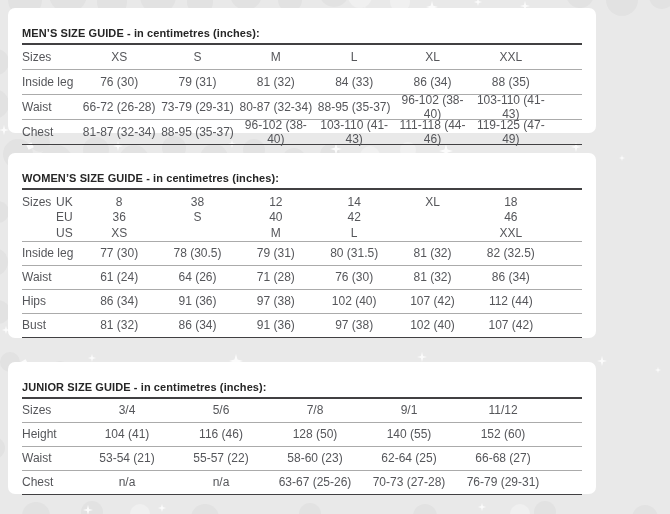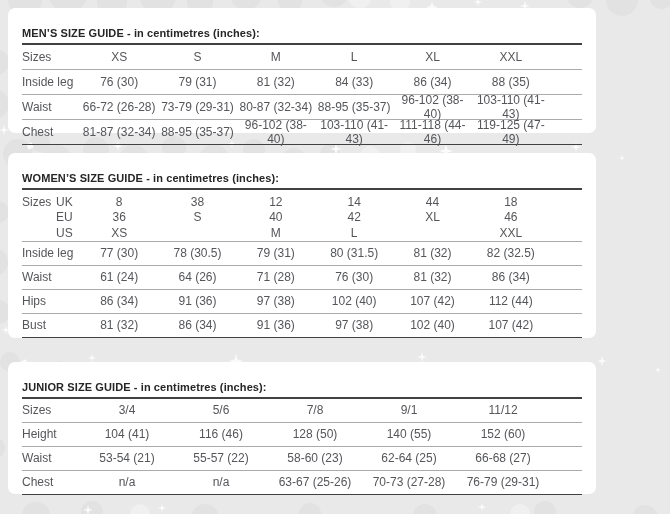--- a/index.html
+++ b/index.html
@@ -194,21 +194,20 @@
           <div class="">12</div>
           <div class="">40</div>
           <div class="">M</div>
         </div>
         <div class="cell stack">
           <div class="">14</div>
           <div class="">42</div>
           <div class="">L</div>
         </div>
         <div class="cell stack">
-          <div class="">44</div>
           <div class="">XL</div>
         </div>
         <div class="cell stack">
           <div class="">18</div>
           <div class="">46</div>
           <div class="">XXL</div>
         </div>
       </div>
       <div class="row">
         <div class="lbl">Inside leg</div>

